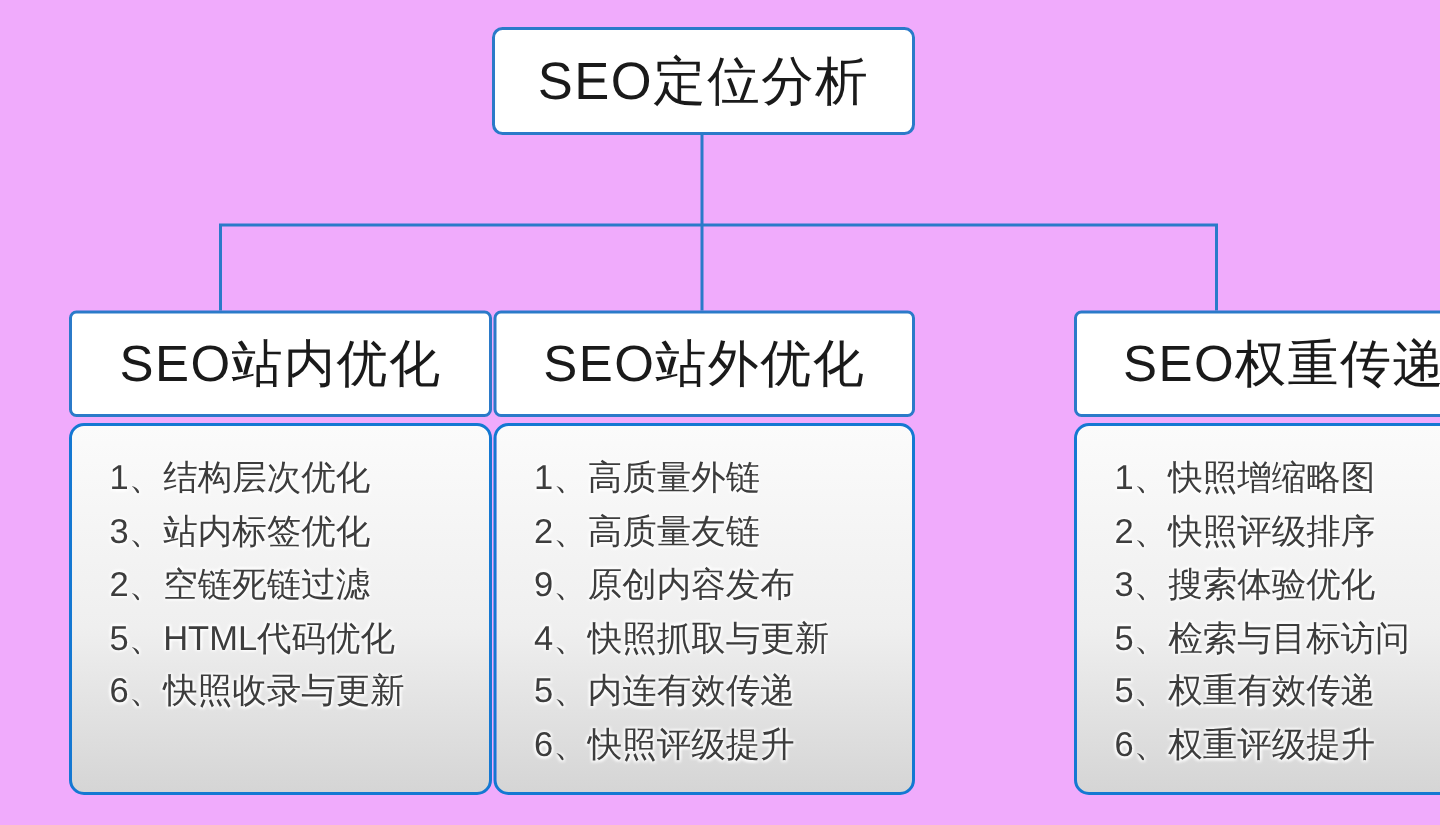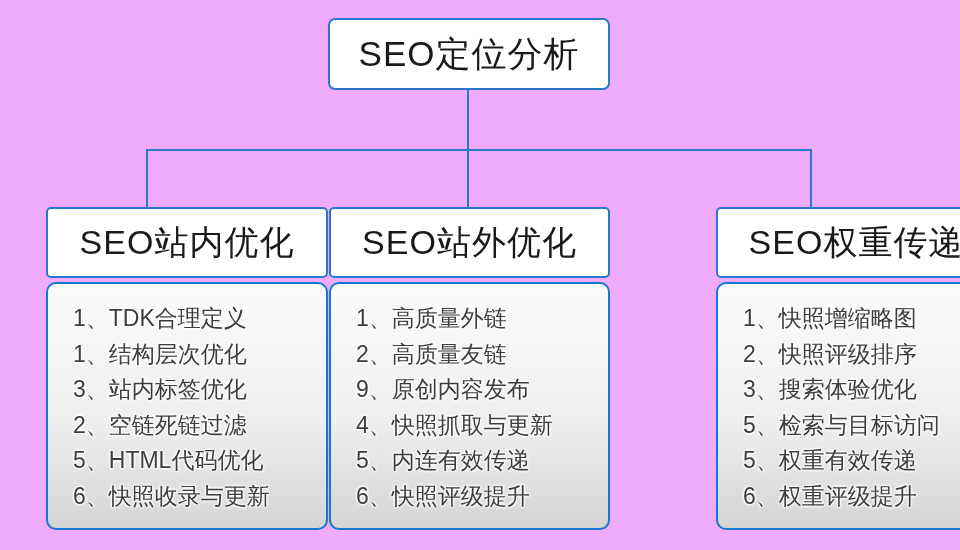--- a/index.html
+++ b/index.html
@@ -102,21 +102,20 @@
   <div class="line h" style="left:146px; top:149px; width:666px;"></div>
   <div class="line v" style="left:146px; top:150px; height:57px;"></div>
   <div class="line v" style="left:467px; top:150px; height:57px;"></div>
   <div class="line v" style="left:810px; top:150px; height:57px;"></div>
 
   <div class="column col-1">
     <div class="branch-header">
       <span>SEO站内优化</span>
     </div>
     <ul class="branch-list">
-        <li class="item">1、TDK合理定义</li>
         <li class="item">1、结构层次优化</li>
         <li class="item">3、站内标签优化</li>
         <li class="item">2、空链死链过滤</li>
         <li class="item">5、HTML代码优化</li>
         <li class="item">6、快照收录与更新</li>
       </ul>
   </div>
 
   <div class="column col-2">
     <div class="branch-header">

